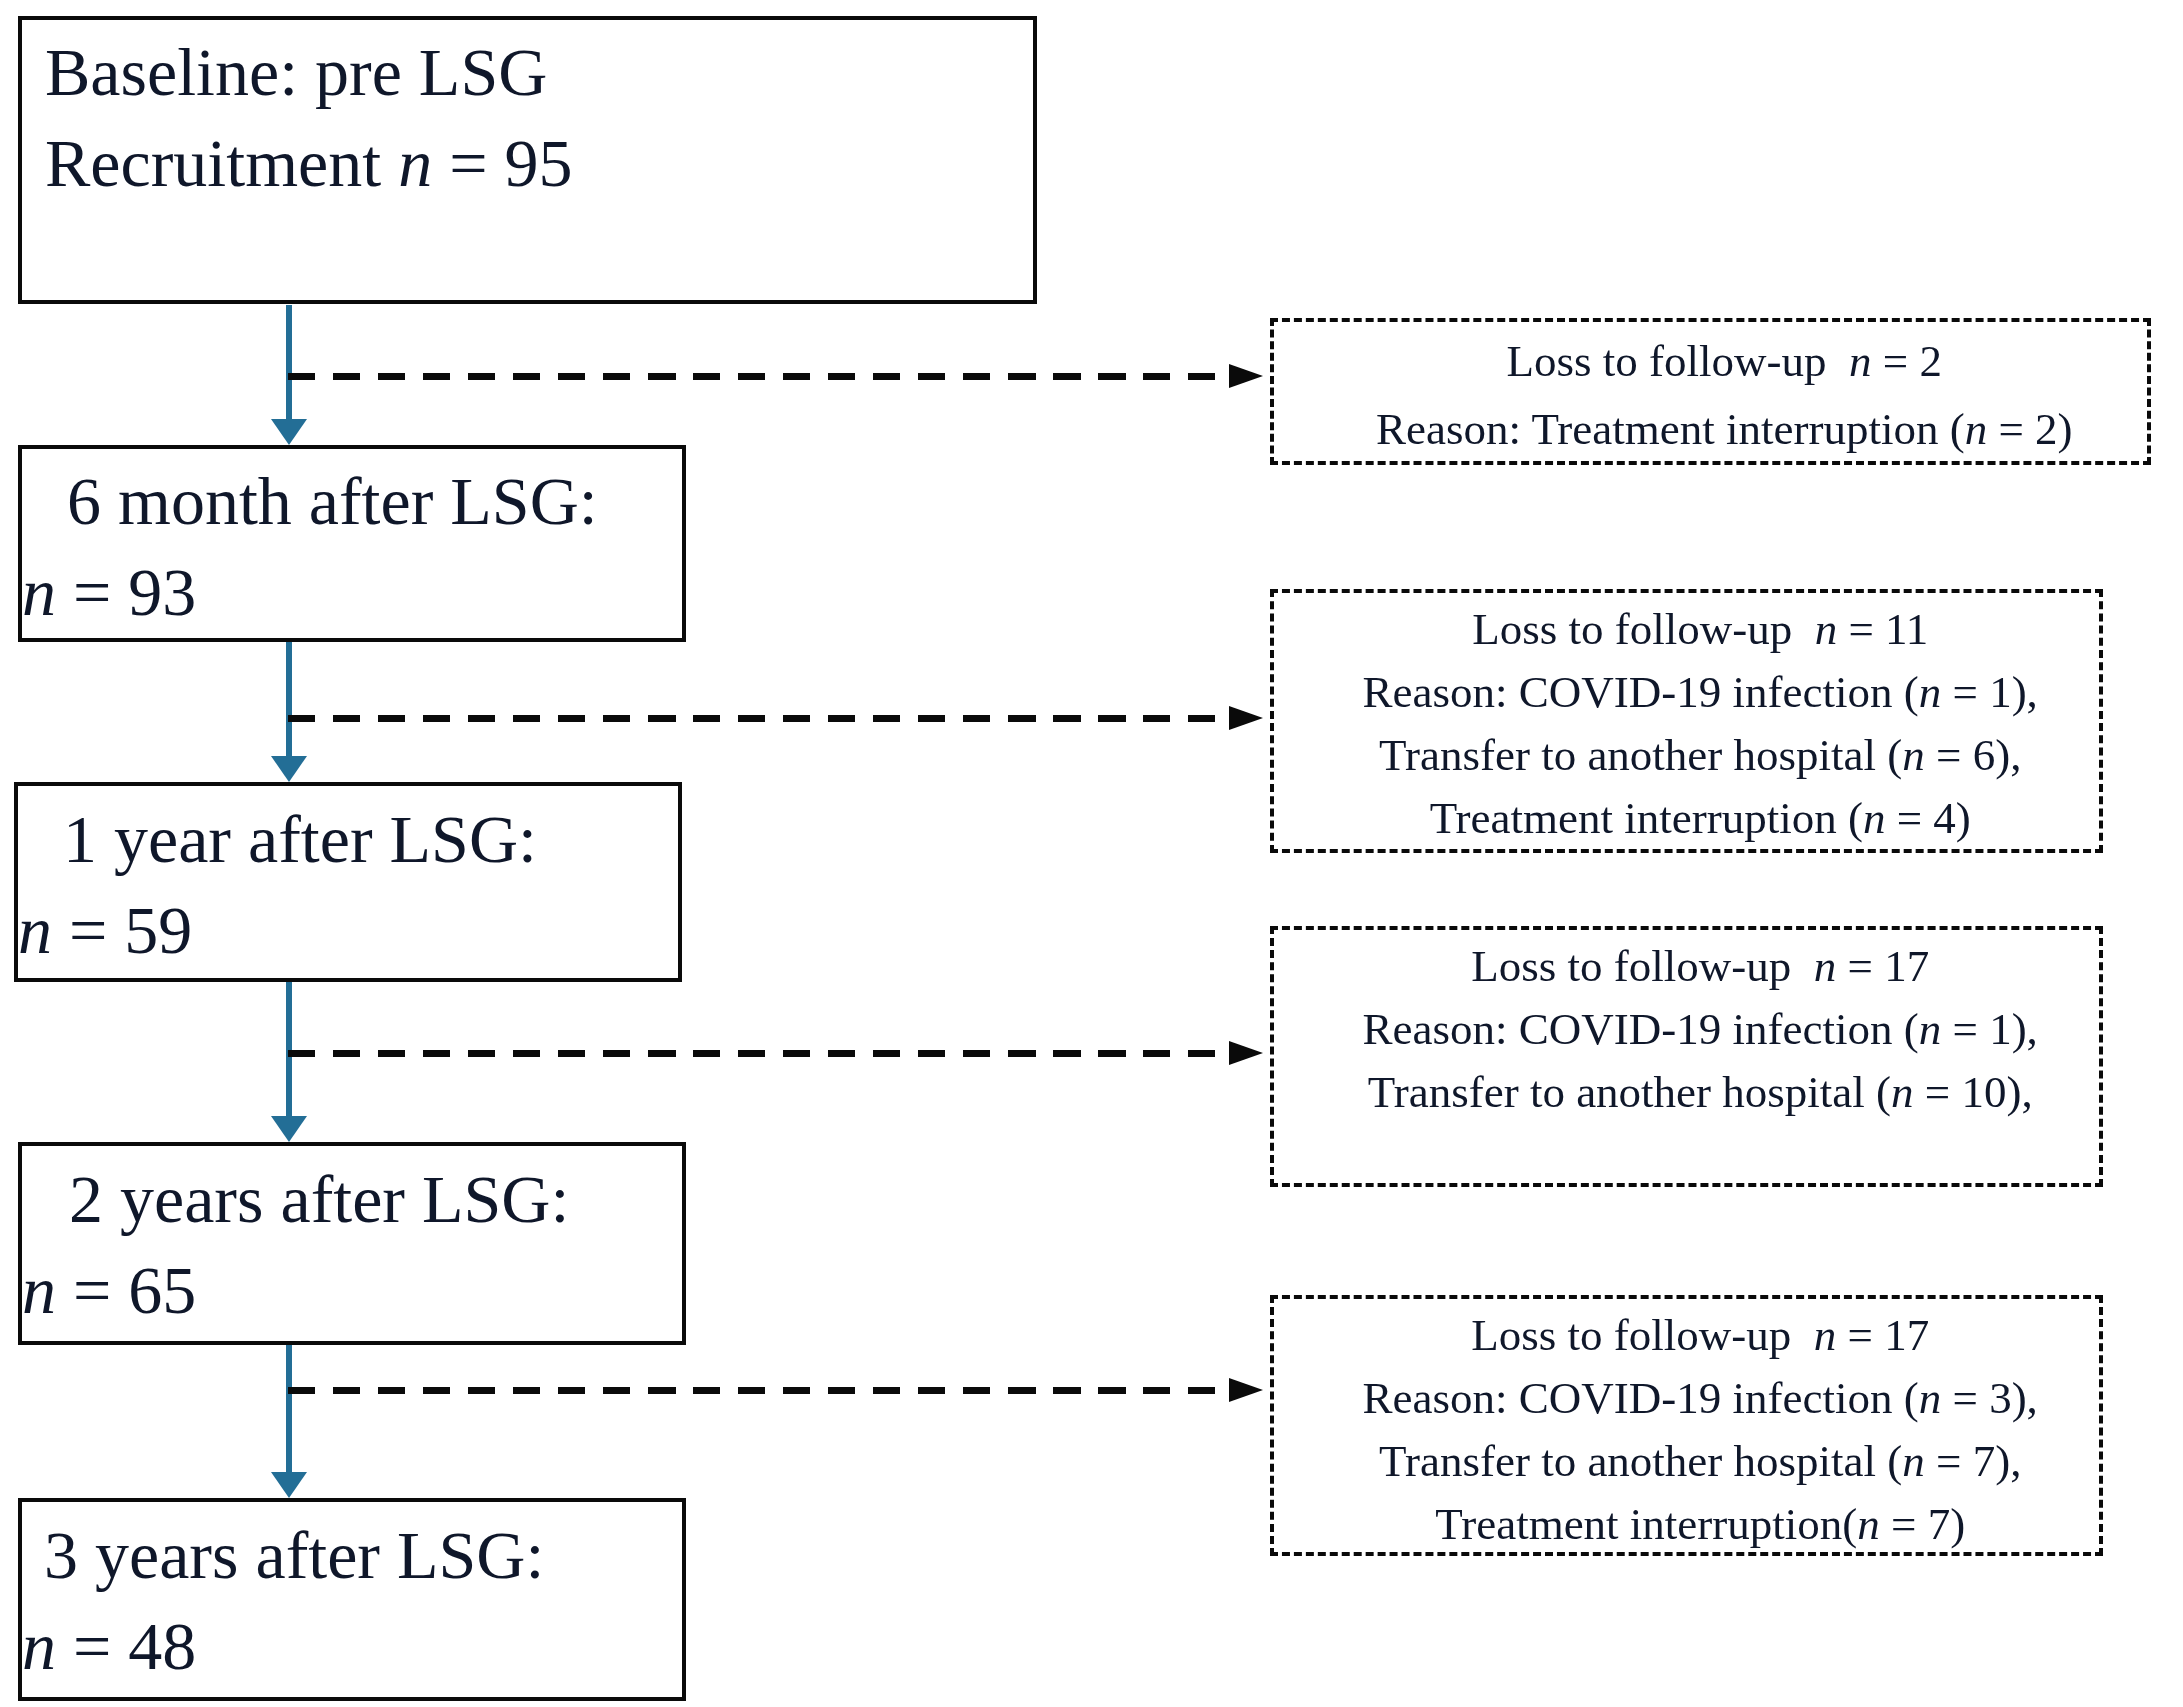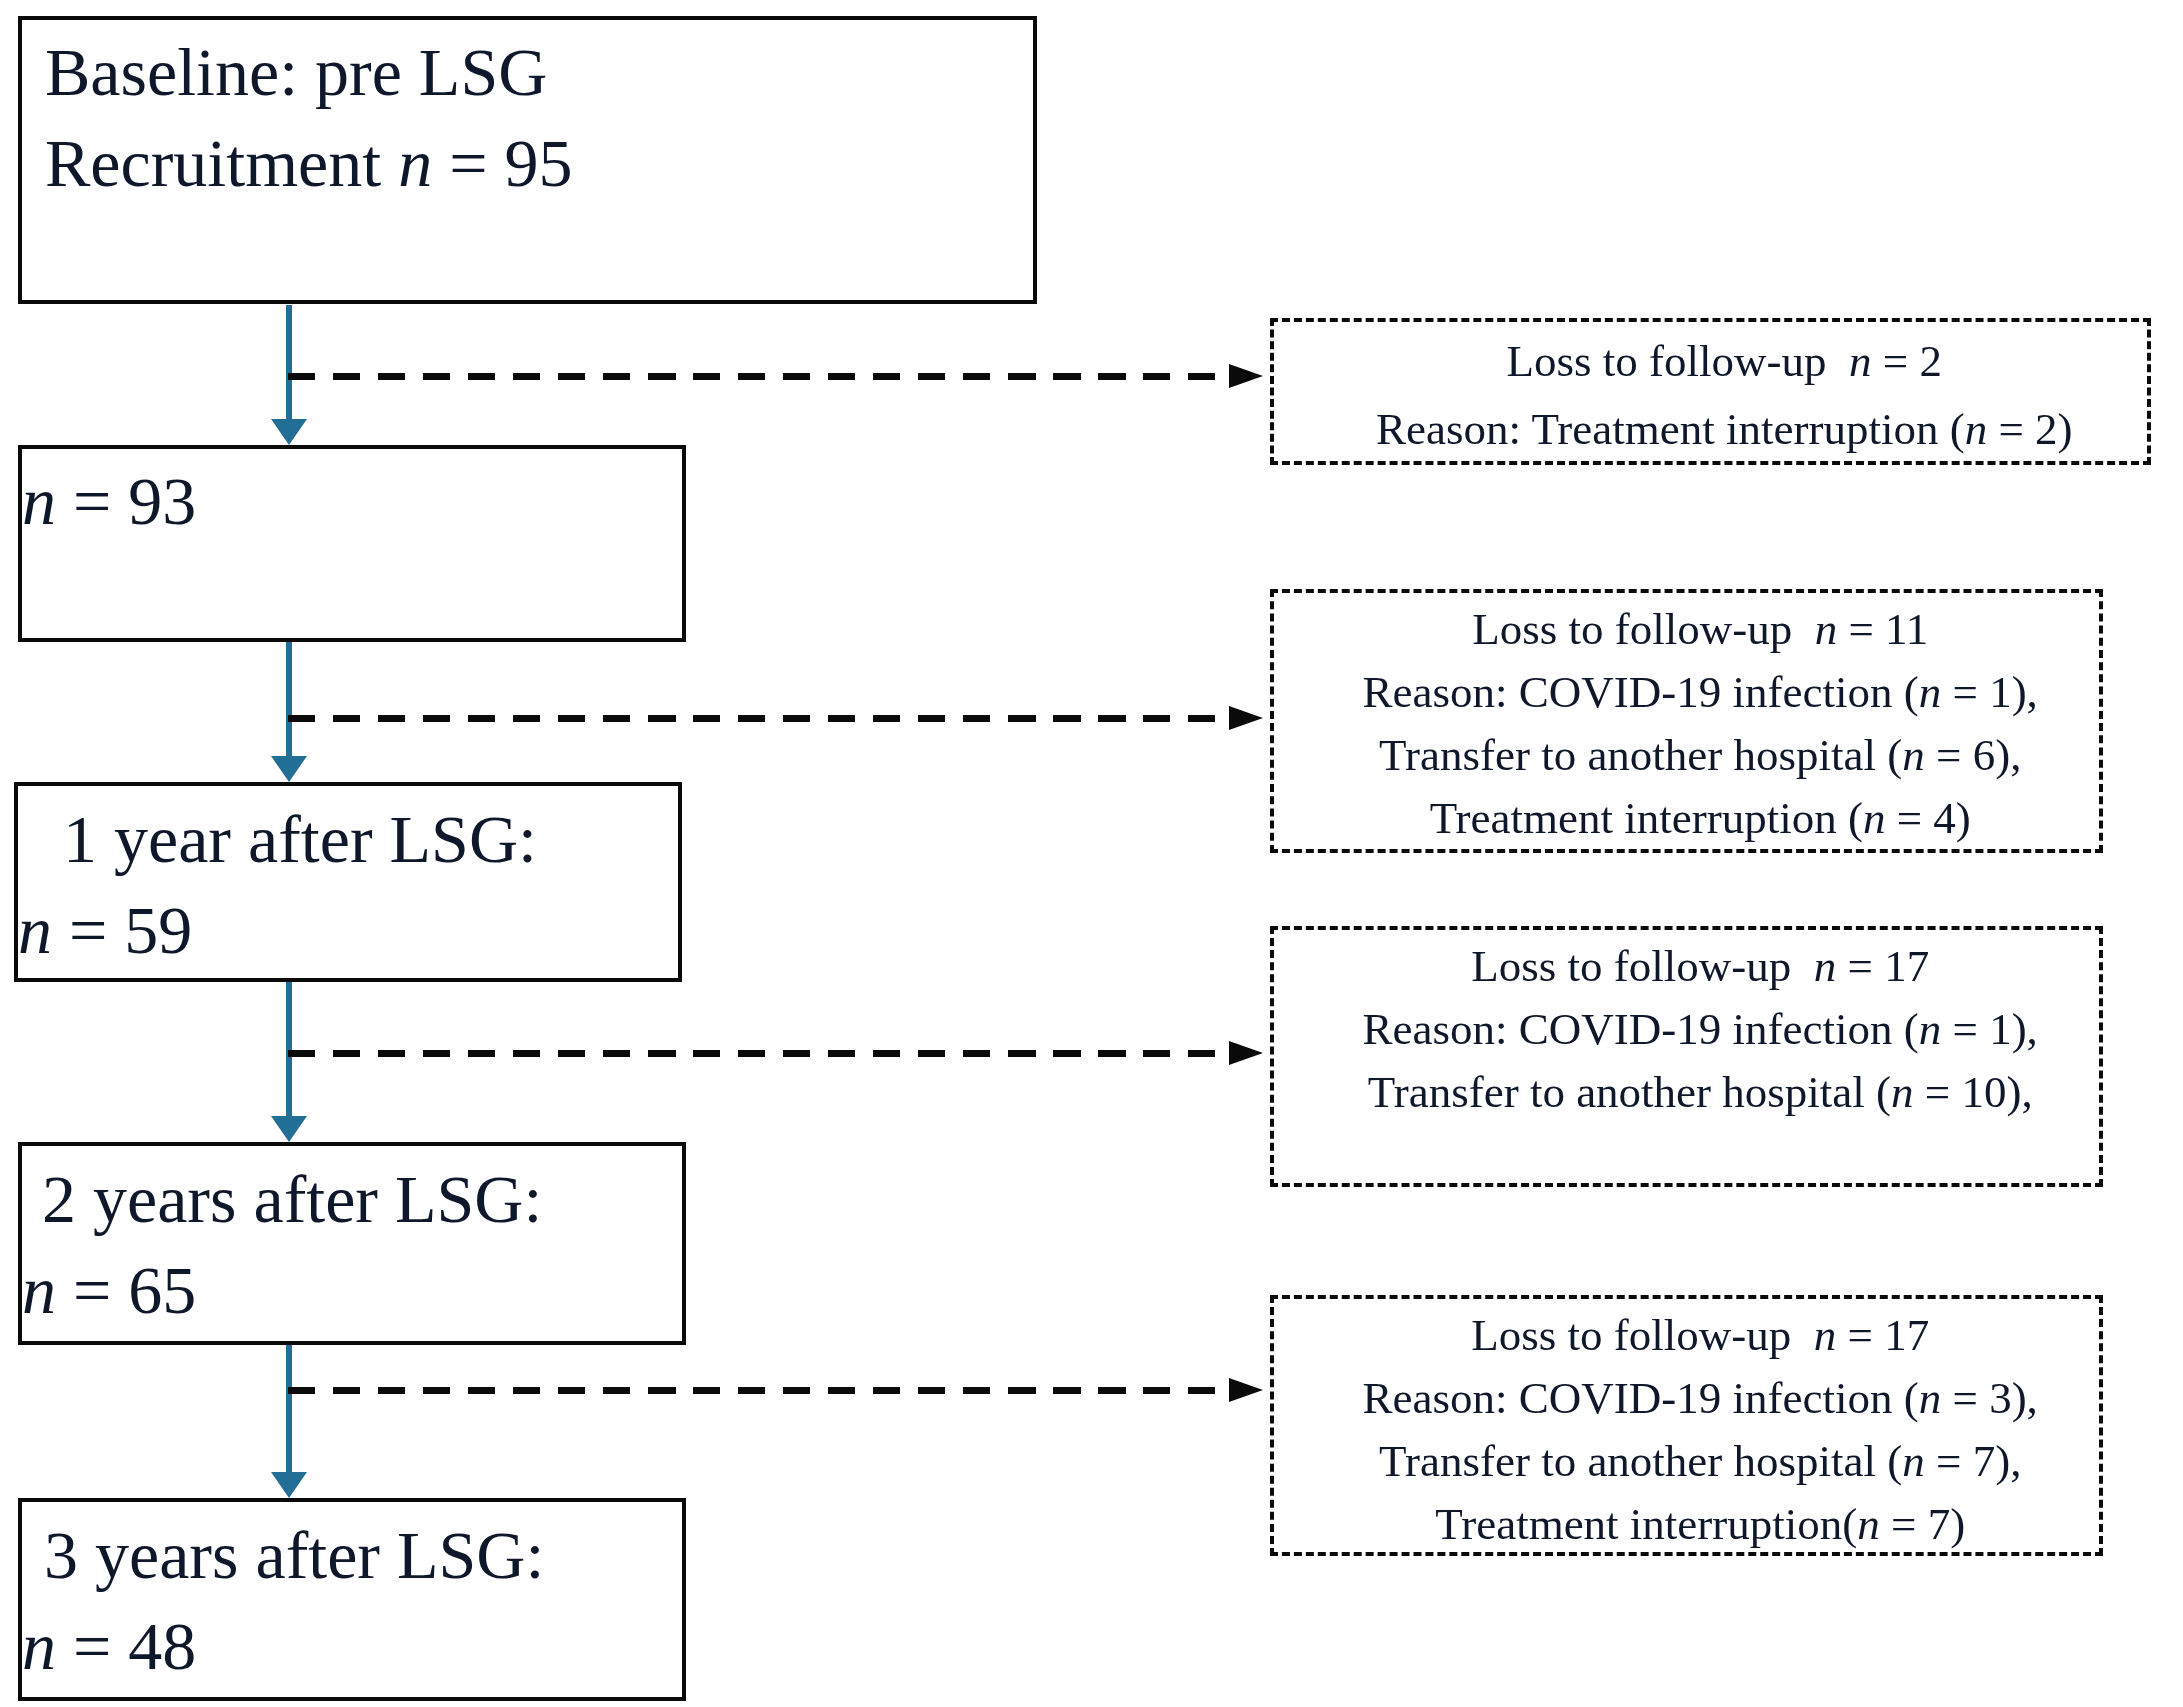--- a/index.html
+++ b/index.html
@@ -38,30 +38,31 @@
 <body>
 
 <div id="canvas">
 
   <div class="flow-box" style="left:18px; top:16px; width:1019px; height:288px; padding:6.5px 0 0 23px;">
     <div class="line l-left"><span>Baseline: pre LSG</span><span class="it"></span><span></span></div>
     <div class="line l-left"><span>Recruitment </span><span class="it">n</span><span> = 95</span></div>
   </div>
 
   <div class="flow-box" style="left:18px; top:445px; width:668px; height:197px; padding-top:6.5px;">
+    <div class="line l-left" style="padding-left:45px;"><span>6 month after LSG:</span><span class="it"></span><span></span></div>
     <div class="line l-center"><span></span><span class="it">n</span><span> = 93</span></div>
   </div>
 
   <div class="flow-box" style="left:14px; top:782px; width:668px; height:200px; padding-top:8px;">
     <div class="line l-left" style="padding-left:45px;"><span>1 year after LSG:</span><span class="it"></span><span></span></div>
     <div class="line l-center"><span></span><span class="it">n</span><span> = 59</span></div>
   </div>
 
   <div class="flow-box" style="left:18px; top:1142px; width:668px; height:203px; padding-top:8px;">
-    <div class="line l-left" style="padding-left:20px;"><span>2 years after LSG:</span><span class="it"></span><span></span></div>
+    <div class="line l-left" style="padding-left:47px;"><span>2 years after LSG:</span><span class="it"></span><span></span></div>
     <div class="line l-center"><span></span><span class="it">n</span><span> = 65</span></div>
   </div>
 
   <div class="flow-box" style="left:18px; top:1498px; width:668px; height:203px; padding-top:8px;">
     <div class="line l-left" style="padding-left:22px;"><span>3 years after LSG:</span><span class="it"></span><span></span></div>
     <div class="line l-center"><span></span><span class="it">n</span><span> = 48</span></div>
   </div>
 
   <div class="varrow" style="left:271px; top:305px; height:140px;">
       <div class="vshaft"></div>

